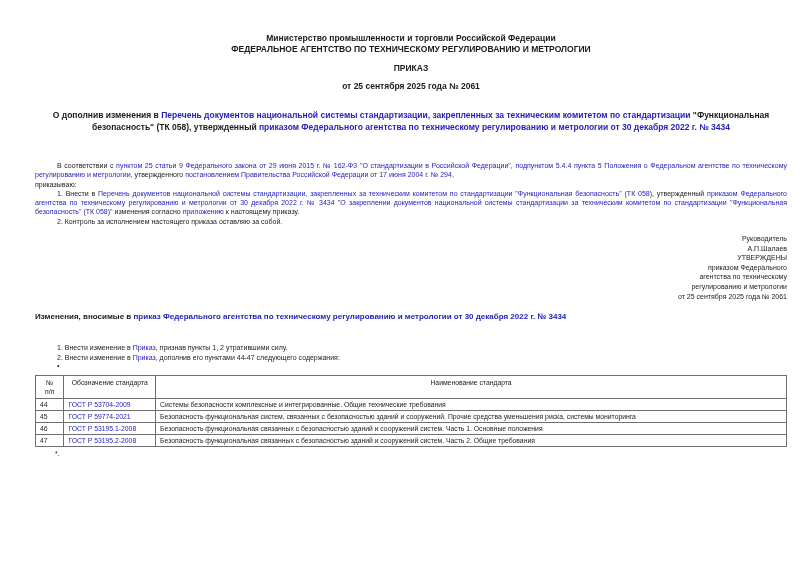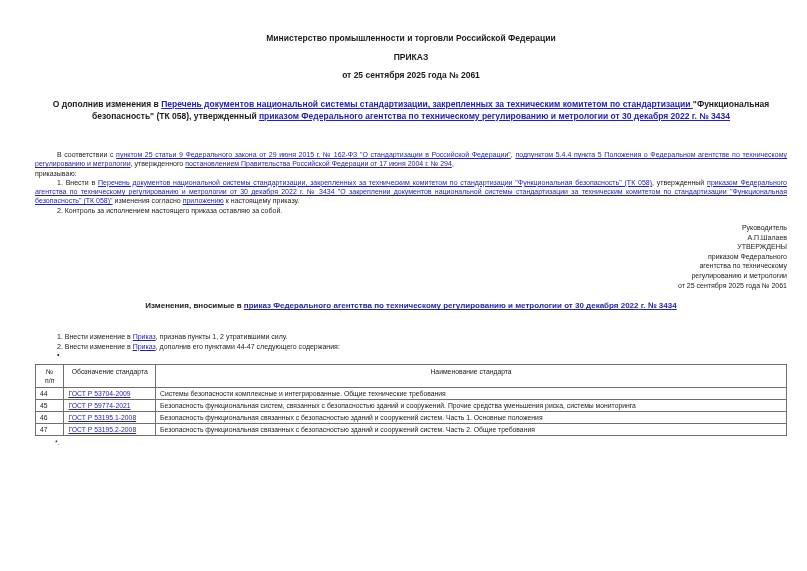--- a/index.html
+++ b/index.html
@@ -11,40 +11,41 @@
     font-family:"Liberation Sans",sans-serif;overflow:hidden;position:relative;
   }
   .inner{padding:33px 20px 0 35px;width:752px;}
   .head{text-align:center;font-weight:bold;font-size:8.5px;line-height:11px;}
   .doc-type{margin-top:8px;}
   .doc-date{margin-top:7px;}
   .title{margin-top:18px;font-weight:bold;font-size:8.5px;line-height:11.5px;text-align:center;}
   .bodytext{margin-top:28px;font-size:7px;line-height:9.3px;text-align:justify;}
   .bodytext p,.amend p{margin:0;}
   .ind{text-indent:22px;}
-  .lnk{color:var(--link);text-decoration:underline;}
+  .lnk{color:var(--link);}
   .right-block{margin-top:8px;text-align:right;font-size:7px;line-height:9.6px;}
-  .heading2{margin-top:11px;text-align:center;font-weight:bold;font-size:8px;line-height:10px;}
+  .heading2{margin-top:11px;text-align:left;font-weight:bold;font-size:8px;line-height:10px;}
   .amend{margin-top:21px;font-size:7px;line-height:9.5px;}
   .bullet{margin-left:22px;font-size:7px;line-height:8px;}
   table.std{margin-top:5px;width:752px;border-collapse:collapse;font-size:6.8px;table-layout:fixed;}
   table.std th,table.std td{border:1px solid var(--table-border);padding:2px 4px;vertical-align:top;}
   table.std th{font-weight:normal;text-align:center;white-space:pre-line;line-height:9px;}
   col.c1{width:28px;} col.c2{width:90px;} col.c3{width:620px;}
   td.num{text-align:left;padding-left:6px;}
   .footmark{margin-left:20px;margin-top:3px;font-size:7px;}
 </style>
 </head>
 <body>
 
 <div class="page">
   <div class="inner">
 
     <div class="head">
       <div>Министерство промышленности и торговли Российской Федерации</div>
+      <div>ФЕДЕРАЛЬНОЕ АГЕНТСТВО ПО ТЕХНИЧЕСКОМУ РЕГУЛИРОВАНИЮ И МЕТРОЛОГИИ</div>
       <div class="doc-type">ПРИКАЗ</div>
       <div class="doc-date">от 25 сентября 2025 года № 2061</div>
     </div>
 
     <div class="title"><span>О дополнив изменения в </span><span class="lnk">Перечень документов национальной системы стандартизации, закрепленных за техническим комитетом по стандартизации </span><span>"Функциональная безопасность" (ТК 058), утвержденный </span><span class="lnk">приказом Федерального агентства по техническому регулированию и метрологии от 30 декабря 2022 г. № 3434</span></div>
 
     <div class="bodytext">
       <p class="ind"><span>В соответствии с </span><span class="lnk">пунктом 25 статьи 9 Федерального закона от 29 июня 2015 г. № 162-ФЗ "О стандартизации в Российской Федерации"</span><span>, </span><span class="lnk">подпунктом 5.4.4 пункта 5 Положения о Федеральном агентстве по техническому регулированию и метрологии</span><span>, утвержденного </span><span class="lnk">постановлением Правительства Российской Федерации от 17 июня 2004 г. № 294</span><span>,</span></p>
       <p>приказываю:</p>
       <p class="ind"><span>1. Внести в </span><span class="lnk">Перечень документов национальной системы стандартизации, закрепленных за техническим комитетом по стандартизации "Функциональная безопасность" (ТК 058)</span><span>, утвержденный </span><span class="lnk">приказом Федерального агентства по техническому регулированию и метрологии от 30 декабря 2022 г. № 3434 "О закреплении документов национальной системы стандартизации за техническим комитетом по стандартизации "Функциональная безопасность" (ТК 058)"</span><span> изменения согласно </span><span class="lnk">приложению</span><span> к настоящему приказу.</span></p>

